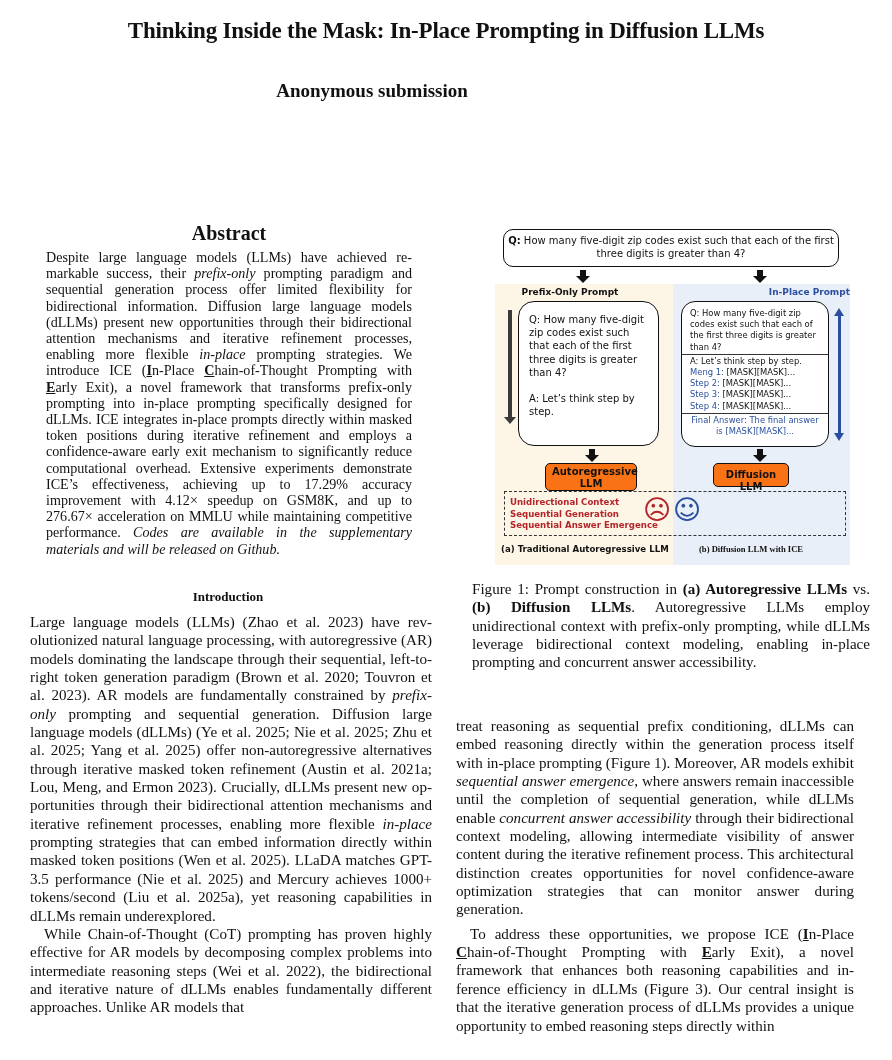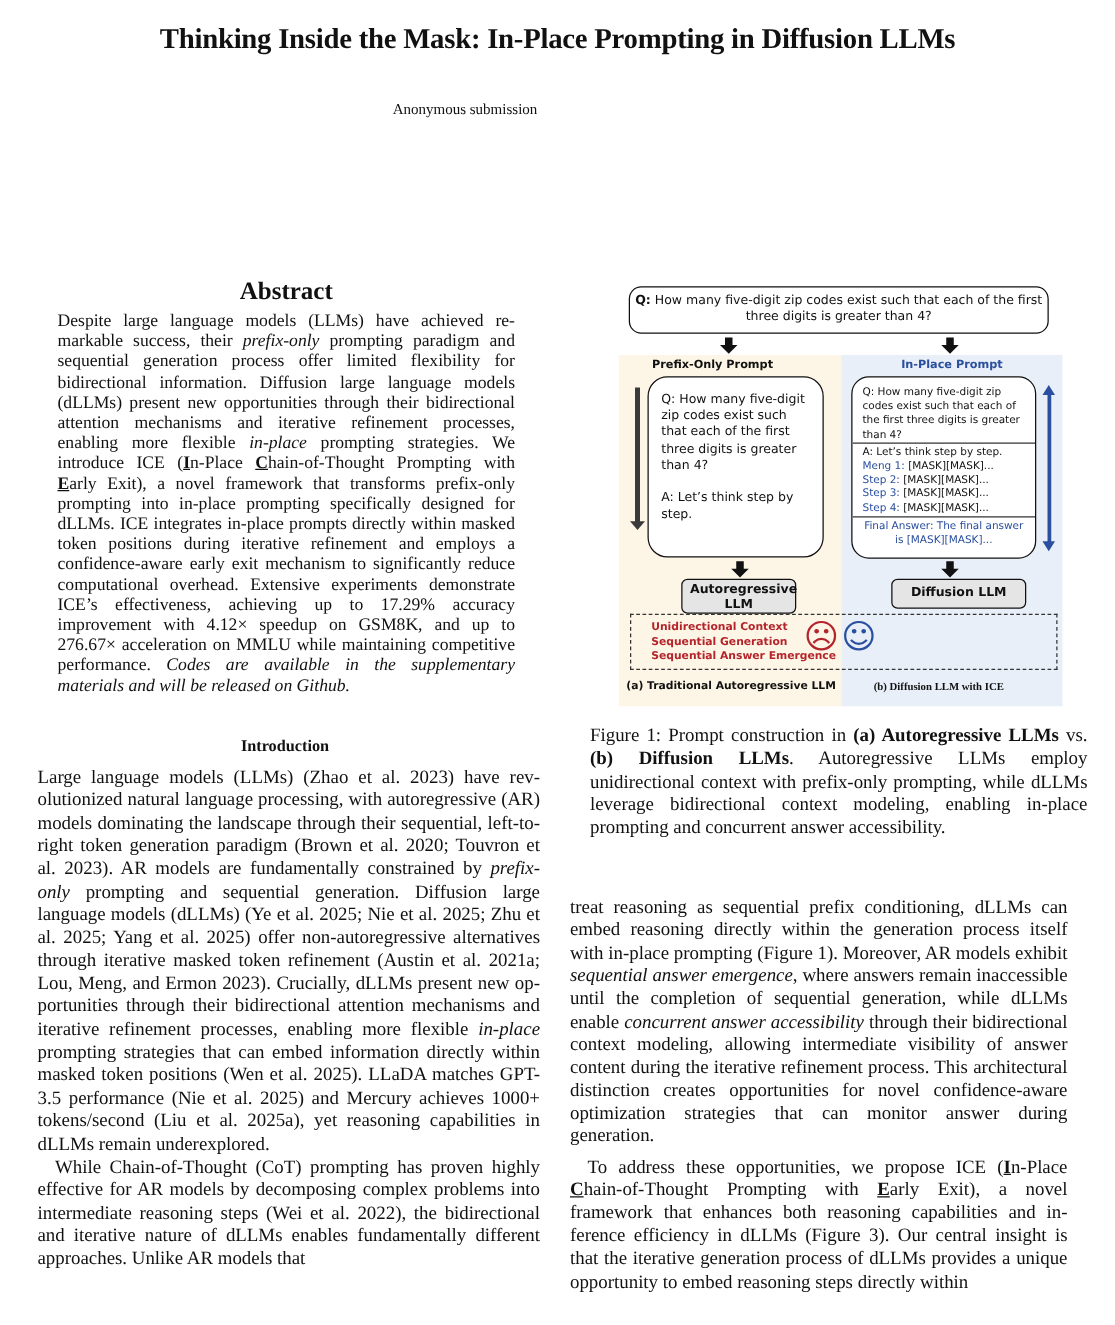--- a/index.html
+++ b/index.html
@@ -1,21 +1,21 @@
 <!DOCTYPE html>
 <html><head>
 <meta charset="utf-8">
 <style>
   html, body { margin:0; padding:0; background:#ffffff; }
   body { width:892px; height:1060px; position:relative; overflow:hidden;
          font-family:"Liberation Serif", serif; color:#111; }
   .title { position:absolute; top:18px; left:0; width:892px; text-align:center;
            font-weight:bold; font-size:23px; letter-spacing:-0.2px; }
   .author { position:absolute; top:80px; left:0; width:744px; text-align:center;
-            font-weight:normal; font-size:12px; }
+            font-weight:bold; font-size:19px; }
   .abs-head { position:absolute; top:222px; left:46px; width:366px; text-align:center;
               font-weight:bold; font-size:20px; }
   .abs-body { position:absolute; top:249px; left:46px; width:366px; font-size:14.1px;
               line-height:16.2px; text-align:justify; hyphens:manual; }
   .intro-head { position:absolute; top:589px; left:25px; width:406px; text-align:center;
                 font-weight:bold; font-size:13px; }
   .col-left { position:absolute; top:613px; left:30px; width:402px; font-size:15.1px;
               line-height:18.35px; text-align:justify; }
   .col-right { position:absolute; top:717px; left:456px; width:398px; font-size:15.1px;
                line-height:18.35px; text-align:justify; }
@@ -37,22 +37,22 @@
   .arrow-shape { position:absolute; }
   .arrow-shape .stem { position:absolute; left:4px; top:0; width:6px; height:7px; background:#111; }
   .arrow-shape .head { position:absolute; left:0; top:6px; width:0; height:0;
                        border-left:7px solid transparent; border-right:7px solid transparent; border-top:7px solid #111; }
   .lbl { position:absolute; font-size:9px; font-weight:bold; text-align:center; }
   .pbox { position:absolute; border:1.3px solid #111; border-radius:16px; background:#fff;
           font-size:10px; line-height:13.2px; box-sizing:border-box; }
   .pboxR { position:absolute; border:1.3px solid #111; border-radius:14px; background:#fff;
            font-size:8.4px; line-height:11.2px; box-sizing:border-box; overflow:hidden; }
   .pboxR .seg { border-bottom:1px solid #333; padding:0 8px; }
-  .blue { color:#2a4f9e; }
-  .model { position:absolute; border:1.3px solid #111; border-radius:5px; background:#e5e5e5;
+  .blue { color:#2a4f9e;text-align:right; }
+  .model { position:absolute; border:1.3px solid #111; border-radius:5px; background:#f97316;
            font-size:10px; font-weight:bold; text-align:center; box-sizing:border-box; line-height:12px; }
   .dash { position:absolute; top:264px; left:9px; width:340px; height:43px; border:1.2px dashed #333; }
   .red { color:#b4242b; }
   .dashtxt { position:absolute; font-size:8.6px; font-weight:bold; line-height:11.6px; }
   .sub { position:absolute; top:317px; font-size:8.6px; font-weight:bold; }
   .vbar { position:absolute; }
 </style>
 </head>
 <body>
 
@@ -115,24 +115,24 @@
   <div class="arrow-shape" style="left:90px;top:222px;">
       <div class="stem"></div>
       <div class="head"></div>
     </div>
   <div class="arrow-shape" style="left:258px;top:222px;">
       <div class="stem"></div>
       <div class="head"></div>
     </div>
 
   <div class="model" style="left:50px;top:236px;width:92px;height:28px;padding:2px 6px;">Autoregressive LLM</div>
-  <div class="model" style="left:218px;top:236px;width:108px;height:24px;padding-top:5px;">Diffusion LLM</div>
+  <div class="model" style="left:218px;top:236px;width:76px;height:24px;padding-top:5px;">Diffusion LLM</div>
 
   <div class="dash"></div>
-  <div class="dashtxt red" style="left:15px;top:270px;margin-left:11px;">
+  <div class="dashtxt red" style="left:15px;top:270px;">
     <div>Unidirectional Context</div>
     <div>Sequential Generation</div>
     <div>Sequential Answer Emergence</div>
   </div>
   <div class="red" style="position:absolute;left:148px;top:268px;font-size:27px;line-height:30px;">☹</div>
   <div class="blue" style="position:absolute;left:178px;top:268px;font-size:27px;line-height:30px;">☺</div>
 
   <div class="sub" style="left:6px;">(a) Traditional Autoregressive LLM</div>
   <div class="sub" style="left:204px;font-family:Liberation Serif, serif;">(b) Diffusion LLM with ICE</div>
 </div>

